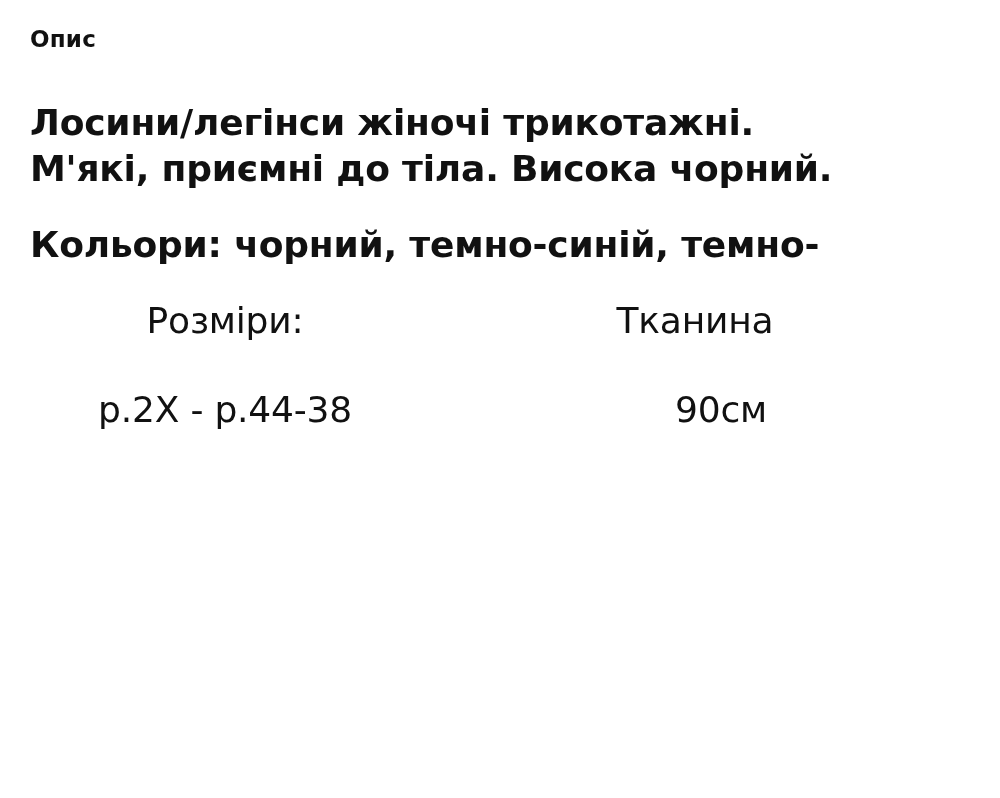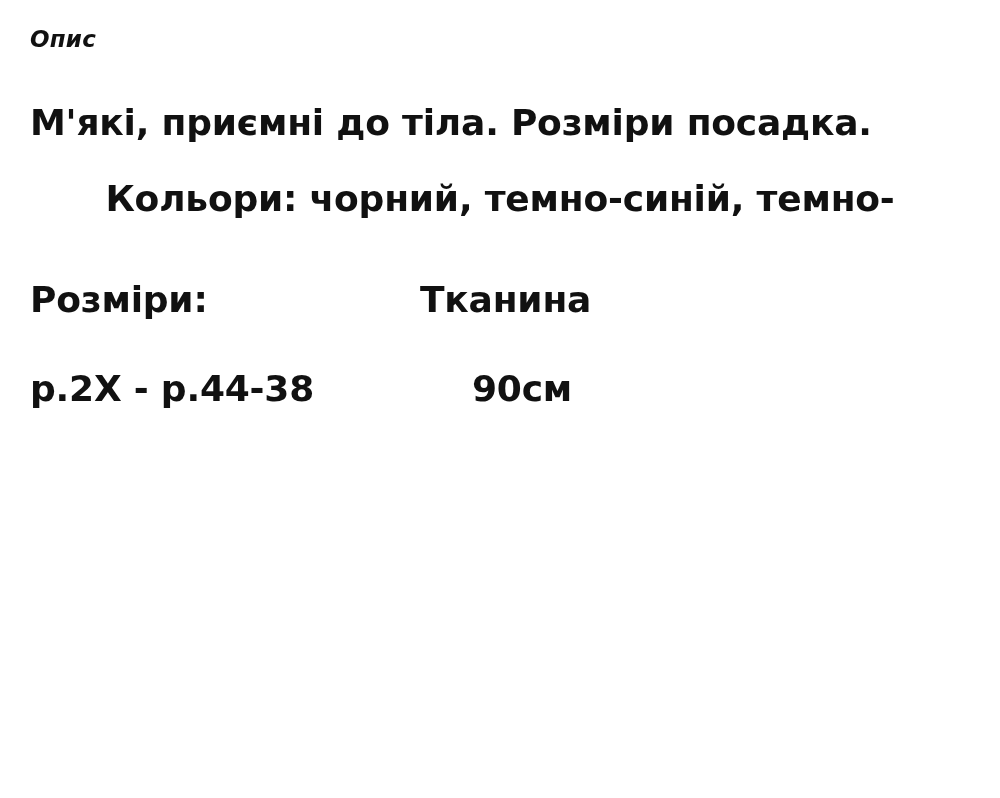--- a/index.html
+++ b/index.html
@@ -23,57 +23,55 @@
     background: #ffffff;
   }
 
   .section-title {
     font-size: 23px;
     font-weight: 700;
     line-height: 1.2;
     letter-spacing: 0.2px;
     color: #111111;
     margin: 0 0 46px 0;
-    font-style: italic;
   }
 
   .para {
     font-size: 36px;
     font-weight: 700;
     line-height: 1.28;
     color: #111111;
     margin: 0 0 30px 0;
     letter-spacing: -0.2px;
   }
 
   .para .line {
     display: block;
     white-space: nowrap;
   }
 
   .para-colors {
-    margin-bottom: 57px;
-    text-align: center;
+    margin-bottom: 32px;
   }
 
   .sizes-table {
     border-collapse: collapse;
     width: 100%;
     font-size: 36px;
     font-weight: 700;
     color: #111111;
     letter-spacing: -0.2px;
   }
 
   .sizes-table th,
   .sizes-table td {
-    text-align: left;
+    text-align: center;
     padding: 0 0 40px 0;
     vertical-align: top;
-    font-weight: 700;
+    font-weight: 400;
   }
 
   .sizes-table th.col-size,
   .sizes-table td.col-size {
     width: 390px;
   }
 
   .sizes-table th.col-length,
   .sizes-table td.col-length {
     width: auto;
@@ -93,21 +91,22 @@
   }
 </style>
 </head>
 <body>
 
 <div class="page">
 
   <div class="section-title">Опис</div>
 
   <div class="para para-description">
-    <span class="line">М'які, приємні до тіла. Розміри посадка.</span>
+    <span class="line">Лосини/легінси жіночі трикотажні.</span>
+    <span class="line">М'які, приємні до тіла. Висока чорний.</span>
   </div>
 
   <div class="para para-colors">
     <span class="line">Кольори: чорний, темно-синій, темно-</span>
   </div>
 
   <table class="sizes-table">
     <tbody>
       <tr class="row-head">
         <th class="col-size">Розміри:</th>

